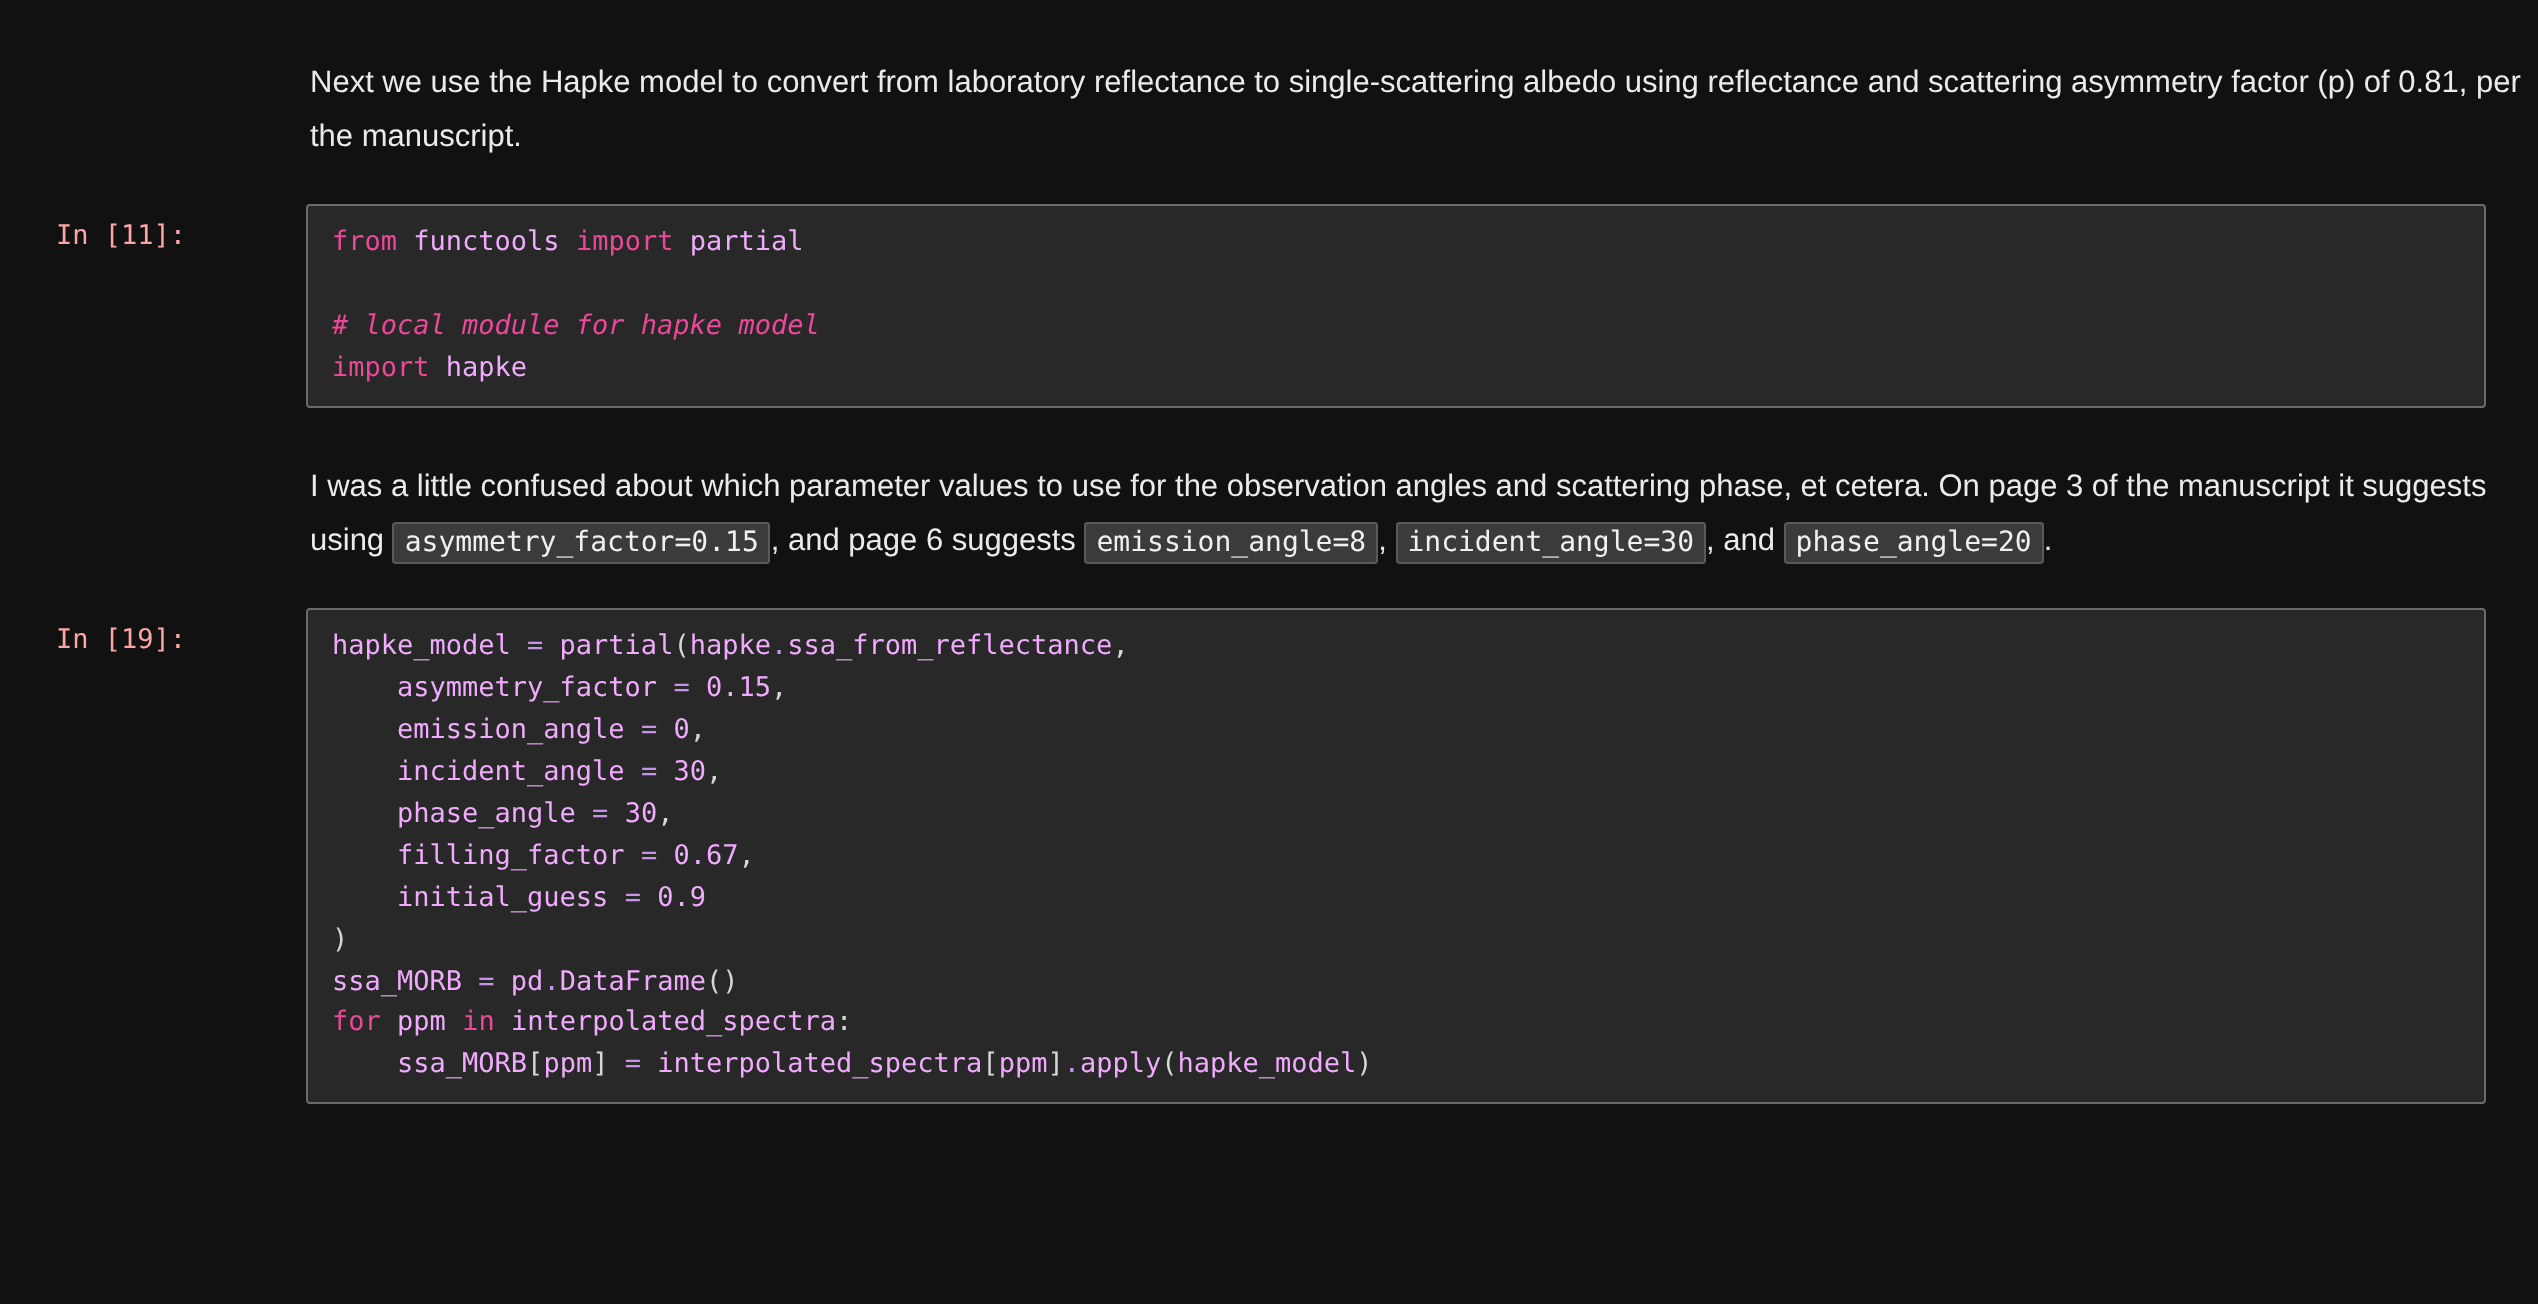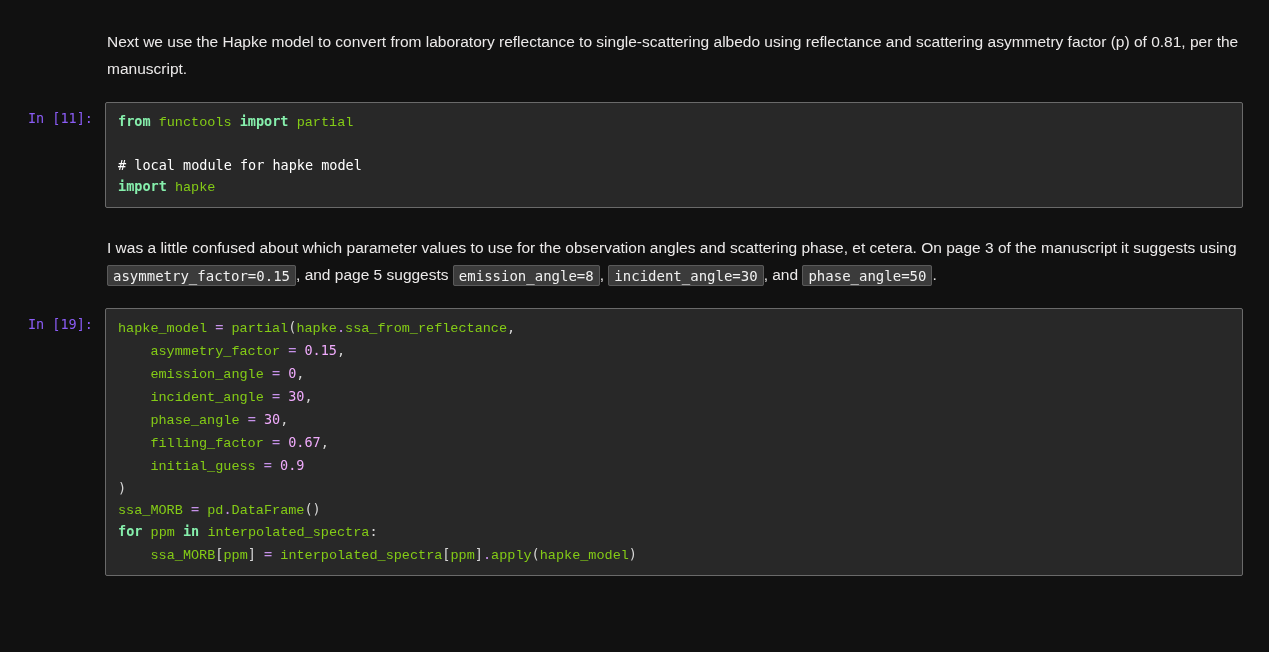--- a/index.html
+++ b/index.html
@@ -20,28 +20,29 @@
     display: flex;
     align-items: flex-start;
     padding: 6px 0 6px 0;
   }
   .prompt {
     flex: 0 0 105px;
     text-align: right;
     padding: 6px 12px 0 0;
     font-family: "Consolas", "Menlo", "DejaVu Sans Mono", monospace;
     font-size: 13.5px;
-    color: #8b5cf6;
+    color: #fca5a5;
     white-space: nowrap;
     box-sizing: border-box;
   }
   .cell-body {
     flex: 1 1 auto;
     padding-right: 26px;
     min-width: 0;
+    margin-left: 48px;
   }
   .md {
     color: #eceaea;
     font-size: 15.5px;
     line-height: 1.75;
     padding: 4px 2px 6px 2px;
   }
   .md p {
     margin: 0 0 2px 0;
   }
@@ -59,25 +60,25 @@
     border: 1px solid #6a6a6a;
     border-radius: 2px;
     padding: 8px 12px;
     font-family: "Consolas", "Menlo", "DejaVu Sans Mono", monospace;
     font-size: 13.5px;
     line-height: 1.55;
     white-space: pre;
     overflow-x: auto;
     color: #d6d6d6;
   }
-  .tok-kw   { color: #86efac; font-weight: bold; }      
-  .tok-cm   { color: #ffffff; }
+  .tok-kw   { color: #ec4899; font-weight: normal; }      
+  .tok-cm   { color: #ec4899; font-style: italic; }
   .tok-num  { color: #f0abfc; }
   .tok-op   { color: #c792ea; }                         
-  .tok-name { color: #84cc16; font-family: Liberation Mono, monospace; }
+  .tok-name { color: #f0abfc; }
   .tok-par  { color: #d6d6d6; }
   .md-line-spacer { height: 10px; }
 </style>
 </head>
 <body>
 
 <div class="notebook">
 
   <div class="cell">
     <div class="prompt"></div>
@@ -94,21 +95,21 @@
 <span class="tok-cm"># local module for hapke model</span>
 <span class="tok-kw">import</span> <span class="tok-name">hapke</span></div>
     </div>
   </div>
 
   <div class="md-line-spacer"></div>
 
   <div class="cell">
     <div class="prompt"></div>
     <div class="cell-body md">
-      <p><span>I was a little confused about which parameter values to use for the observation angles and scattering phase, et cetera. On page 3 of the manuscript it suggests using </span><code>asymmetry_factor=0.15</code><span>, and page 5 suggests </span><code>emission_angle=8</code><span>, </span><code>incident_angle=30</code><span>, and </span><code>phase_angle=50</code><span>.</span></p>
+      <p><span>I was a little confused about which parameter values to use for the observation angles and scattering phase, et cetera. On page 3 of the manuscript it suggests using </span><code>asymmetry_factor=0.15</code><span>, and page 6 suggests </span><code>emission_angle=8</code><span>, </span><code>incident_angle=30</code><span>, and </span><code>phase_angle=20</code><span>.</span></p>
     </div>
   </div>
 
   <div class="cell">
     <div class="prompt">In [19]:</div>
     <div class="cell-body">
       <div class="code-box"><span class="tok-name">hapke_model</span><span class="tok-op"> = </span><span class="tok-name">partial</span><span class="tok-par">(</span><span class="tok-name">hapke</span><span class="tok-op">.</span><span class="tok-name">ssa_from_reflectance</span><span class="tok-par">,</span>
 <span class="tok-name">    asymmetry_factor </span><span class="tok-op">=</span> <span class="tok-num">0.15</span><span class="tok-par">,</span>
 <span class="tok-name">    emission_angle </span><span class="tok-op">=</span> <span class="tok-num">0</span><span class="tok-par">,</span>
 <span class="tok-name">    incident_angle </span><span class="tok-op">=</span> <span class="tok-num">30</span><span class="tok-par">,</span>

